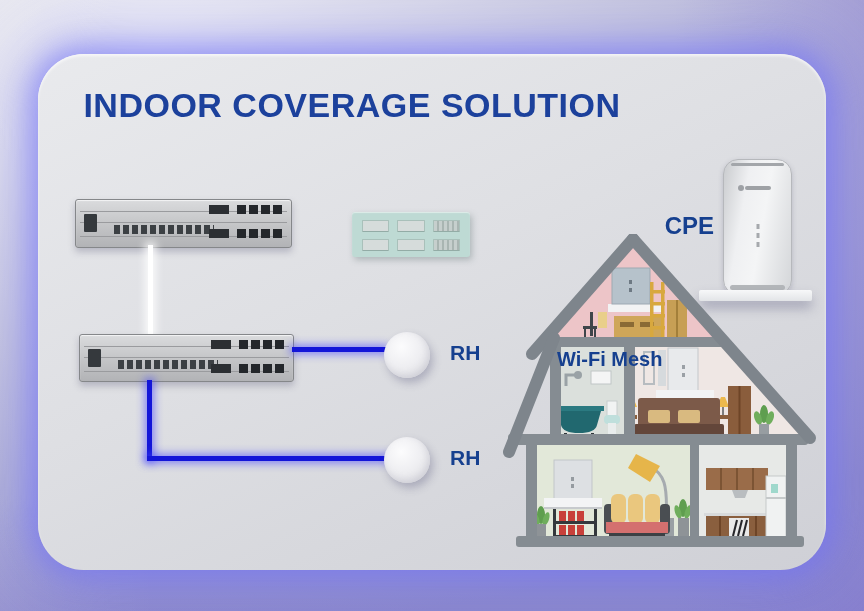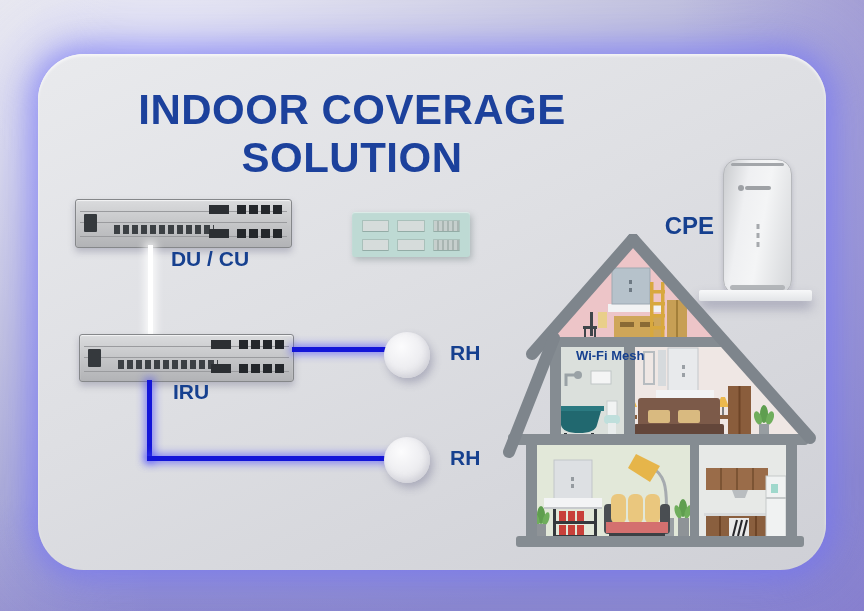--- a/index.html
+++ b/index.html
@@ -19,30 +19,30 @@
                linear-gradient(180deg, rgba(0,0,0,0) 82%, rgba(116,102,212,.25) 100%);}
   .card{
     position:absolute; left:38px; top:54px; width:788px; height:516px;
     border-radius:46px;
     background:linear-gradient(155deg, #e9eaed 0%, #dedfe3 45%, #cfd0d6 100%);
     box-shadow:0 0 28px 8px rgba(116,116,245,.62), 0 0 75px 30px rgba(120,120,235,.34),
                inset 0 2px 3px rgba(255,255,255,.65);
   }
   .title{
     position:absolute; left:38px; top:86px; width:628px; margin:0;
-    text-align:center; font-size:42px; font-weight:bold; letter-spacing:.5px;
+    text-align:center; font-size:34px; font-weight:bold; letter-spacing:.5px;
     color:var(--title-blue);
   }
   .label{position:absolute; font-weight:bold; color:var(--label-blue); font-size:21px;}
   .l-ducu{left:165px; top:247px; width:90px; text-align:center;}
   .l-iru{left:146px; top:380px; width:90px; text-align:center;}
   .l-rh1{left:450px; top:341px;}
   .l-rh2{left:450px; top:446px;}
   .l-cpe{left:644px; top:212px; width:70px; text-align:right; font-size:24px;}
-  .l-mesh{left:576px; top:348px; font-size:13px;}
+  .l-mesh{left:557px; top:348px; font-size:20px;}
 
   
   .cable{position:absolute;}
   .c-white{left:148px; top:245px; width:5px; height:92px; background:var(--cable-white);
     box-shadow:0 0 9px 3px rgba(255,255,255,.85);}
   .c-blue{background:var(--cable-blue); box-shadow:0 0 9px 2px rgba(70,70,255,.65);}
   .b-h1{left:292px; top:347px; width:94px; height:5px;}
   .b-v{left:147px; top:380px; width:5px; height:81px;}
   .b-h2{left:147px; top:456px; width:243px; height:5px;}
 
@@ -108,34 +108,32 @@
     <div class="r-seam s2"></div>
     <div class="r-seam s3"></div>
     <div class="r-psu"></div>
     <div class="r-vent"></div>
     <div class="r-sfp f-top"></div>
     <div class="r-sfp f-bot"></div>
     <div class="r-ports p-top"></div>
     <div class="r-ports p-bot"></div>
   </div>
   <div class="cable c-white"></div>
-  <div class="label l-ducu">DU / CU</div>
 
   <div class="rack iru">
     <div class="r-seam s1"></div>
     <div class="r-seam s2"></div>
     <div class="r-seam s3"></div>
     <div class="r-psu"></div>
     <div class="r-vent"></div>
     <div class="r-sfp f-top"></div>
     <div class="r-sfp f-bot"></div>
     <div class="r-ports p-top"></div>
     <div class="r-ports p-bot"></div>
   </div>
-  <div class="label l-iru">IRU</div>
 
   <div class="cable c-blue b-h1"></div>
   <div class="cable c-blue b-v"></div>
   <div class="cable c-blue b-h2"></div>
 
   <div class="rh r1"></div>
   <div class="label l-rh1">RH</div>
   <div class="rh r2"></div>
   <div class="label l-rh2">RH</div>
 

